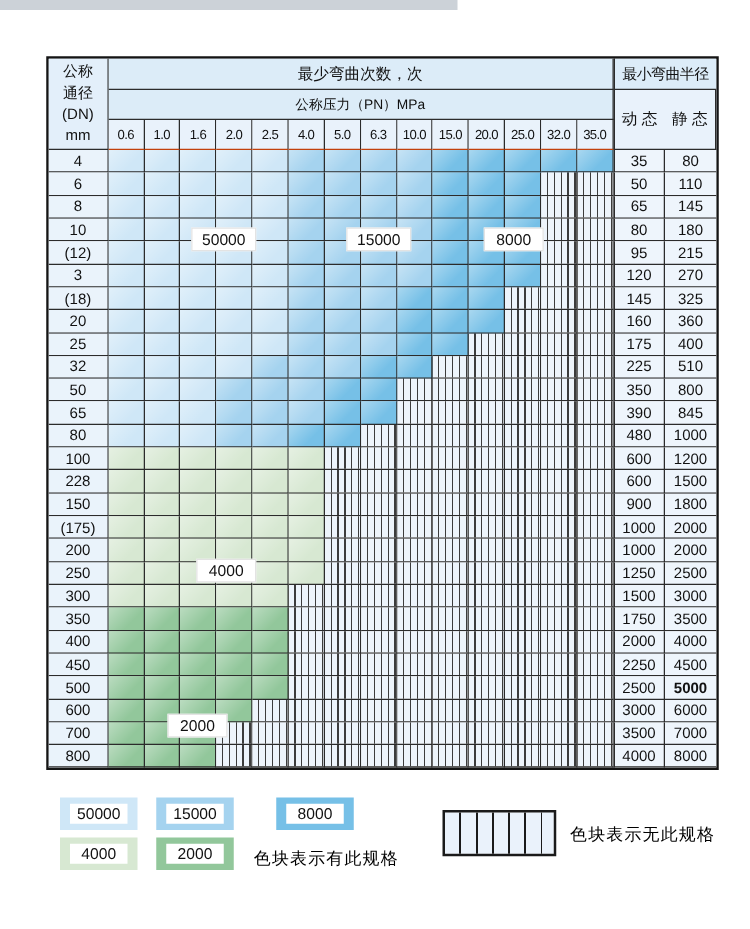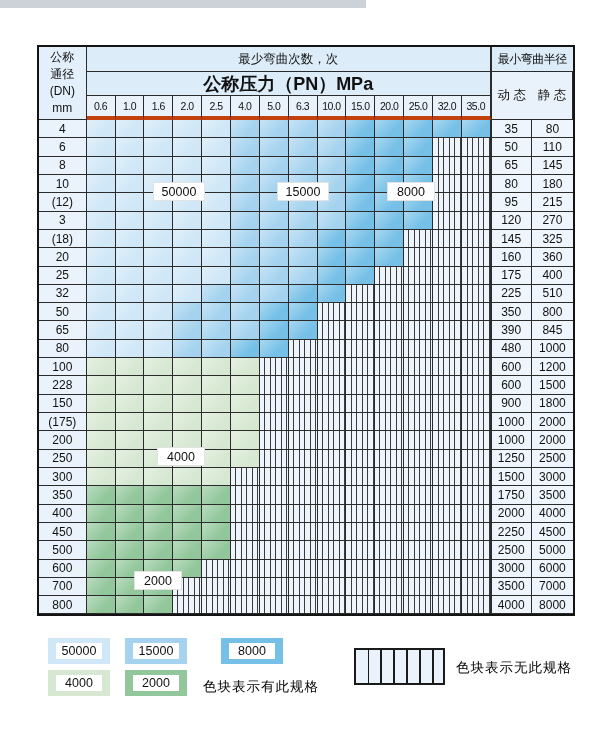--- a/index.html
+++ b/index.html
@@ -13,24 +13,24 @@
        background:#fff;}
   .hrow,.body-row{display:flex;}
   .cell{box-sizing:border-box;border-right:1px solid #2b2b2b;border-bottom:1px solid #2b2b2b;
         display:flex;align-items:center;justify-content:center;overflow:hidden;}
   
   #hdr{display:flex;height:73px;}
   .dn-hd{width:48px;background:#e3effa;font-size:12px;line-height:17px;text-align:center;
          flex-direction:column;justify-content:flex-start;padding-top:2px;}
   .hd-mid{width:407px;display:flex;flex-direction:column;}
   .bend-hd{height:25px;background:#dcecf8;font-size:12.5px;}
-  .pn-hd{height:24px;background:#dcecf8;font-size:18px;font-weight:bold;}
+  .pn-hd{height:24px;background:#dcecf8;font-size:11px;}
   .pvals{height:24px;display:flex;}
   .pv{flex:1;background:#e9f2fb;font-size:10.5px;letter-spacing:-0.5px;border-right:1px solid #2b2b2b;
-      border-bottom:4px solid #c2410c;box-sizing:border-box;display:flex;align-items:center;justify-content:center;}
+      border-bottom:1px solid #c2410c;box-sizing:border-box;display:flex;align-items:center;justify-content:center;}
   .hd-right{width:83px;display:flex;flex-direction:column;border-left:1px solid #2b2b2b;box-sizing:border-box;}
   .rad-hd{height:25px;background:#dcecf8;font-size:12px;letter-spacing:-0.5px;border-bottom:1px solid #2b2b2b;
           box-sizing:border-box;display:flex;align-items:center;justify-content:center;}
   .sd-wrap{height:48px;display:flex;}
   .sd{flex:1;background:#e9f2fb;font-size:12.5px;}
   
   .body-row{height:18.32px;}
   .dn-c{width:48px;background:#eaf3fb;font-size:12px;}
   .zone-wrap{width:407px;display:flex;}
   .zc{flex:1;border-right:1px solid #2b2b2b;border-bottom:1px solid #2b2b2b;box-sizing:border-box;}
@@ -596,21 +596,21 @@
             <div class="zc zx"></div>
             <div class="zc zx"></div>
             <div class="zc zx"></div>
             <div class="zc zx"></div>
             <div class="zc zx"></div>
             <div class="zc zx"></div>
             <div class="zc zx"></div>
             <div class="zc zx"></div>
           </div>
           <div class="cell st-c">2500</div>
-          <div class="cell dy-c" style="border-right: none;">5000</div>
+          <div class="cell dy-c" style="border-right: none; font-weight: bold;">5000</div>
         </div>
         <div class="body-row">
           <div class="cell dn-c">600</div>
           <div class="zone-wrap">
             <div class="zc col" style="background-color: rgb(146, 199, 155);"></div>
             <div class="zc col" style="background-color: rgb(146, 199, 155);"></div>
             <div class="zc col" style="background-color: rgb(146, 199, 155);"></div>
             <div class="zc col" style="background-color: rgb(146, 199, 155);"></div>
             <div class="zc zx"></div>
             <div class="zc zx"></div>

